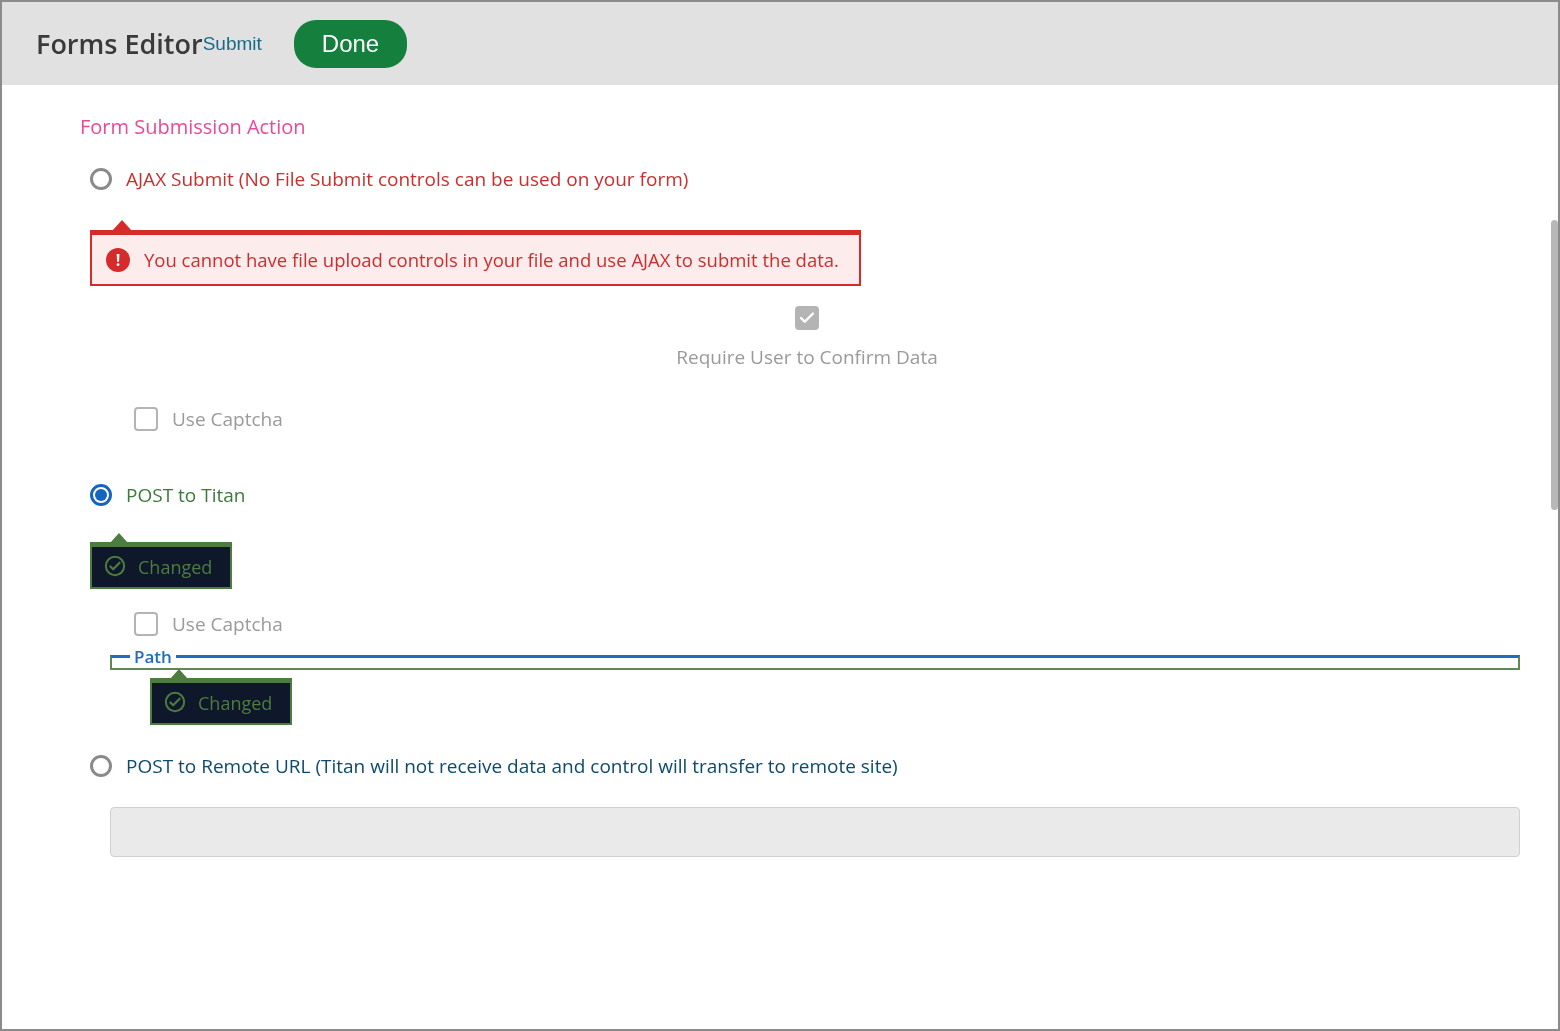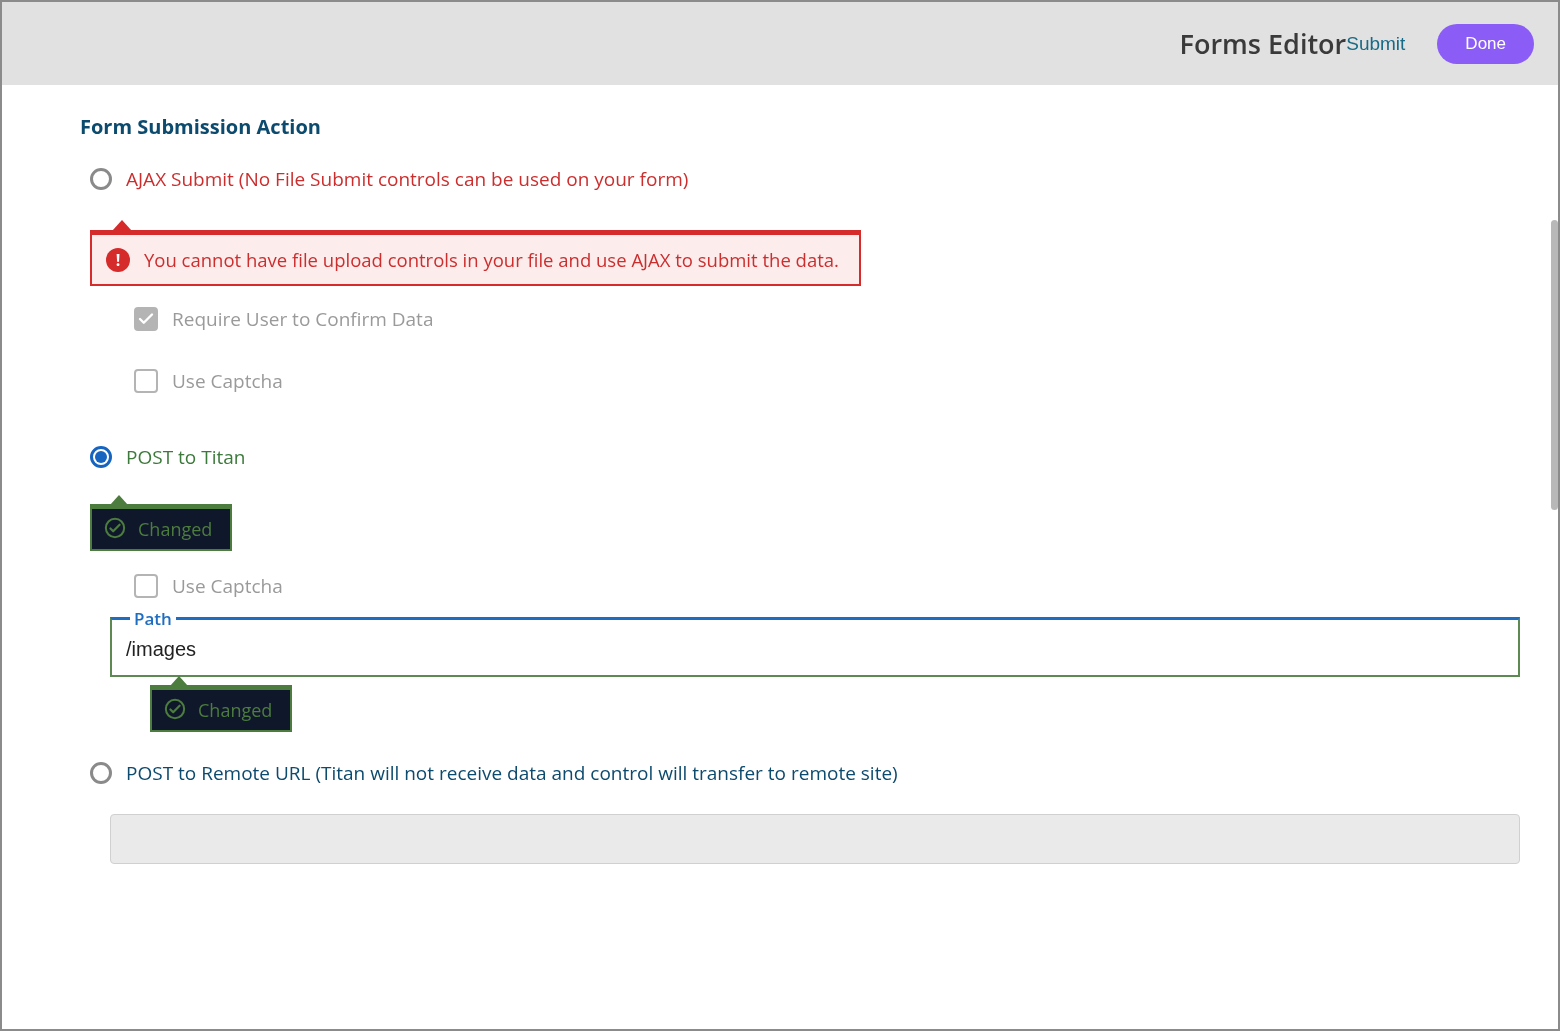--- a/index.html
+++ b/index.html
@@ -10,58 +10,58 @@
     color: #222;
     border: 2px solid #8b8b8b;
     overflow: hidden;
   }
   .header {
     background: #e1e1e1;
     height: 83px;
     display: flex;
     align-items: center;
     padding: 0 24px 0 34px;
-    justify-content: flex-end;
+    justify-content: flex-start;
   }
   .header-title {
     font-size: 27px;
     font-weight: 600;
     color: #3a3a3a;
   }
   .header-actions {
     display: flex;
     align-items: center;
     gap: 32px;
   }
   .cancel-btn {
     color: #186b87;
     font-size: 19px;
     background: none;
     border: none;
     cursor: pointer;
   }
   .done-btn {
-    background: #8b5cf6;
+    background: #15803d;
     color: #ffffff;
-    font-size: 17px;
+    font-size: 24px;
     border: none;
     border-radius: 22px;
     padding: 10px 28px;
     cursor: pointer;
   }
   .content {
     padding: 28px 78px 0 78px;
     position: relative;
     height: calc(100% - 83px);
     overflow-y: auto;
   }
   .section-title {
-    color: #0c4a6e;
+    color: #ec4899;
     font-size: 20px;
-    font-weight: 700;
+    font-weight: 400;
     margin-bottom: 26px;
   }
   .radio-row {
     display: flex;
     align-items: center;
     gap: 14px;
     margin-top: 12px;
     margin-bottom: 12px;
   }
   .radio-outer {
@@ -245,21 +245,21 @@
   <div class="radio-row row-left-pad">
     <span class="radio-outer"></span>
     <span class="radio-label error">AJAX Submit (No File Submit controls can be used on your form)</span>
   </div>
 
   <div class="error-box">
     <span class="warn-icon">!</span>
     <span>You cannot have file upload controls in your file and use AJAX to submit the data.</span>
   </div>
 
-  <div class="check-row" style="">
+  <div class="check-row" style="flex-direction:column;">
     <span class="check-box checked">
       <svg viewBox="0 0 24 24" width="18" height="18">
           <path d="M4 12l5 5L20 6" stroke="#ffffff" stroke-width="3.2" fill="none" stroke-linecap="round" stroke-linejoin="round"></path>
         </svg>
     </span>
     <span class="check-label">Require User to Confirm Data</span>
   </div>
 
   <div class="check-row" style="margin-top:36px;">
     <span class="check-box"></span>
@@ -284,21 +284,20 @@
 
   <div class="check-row" style="margin-top:22px;">
     <span class="check-box"></span>
     <span class="check-label">Use Captcha</span>
   </div>
 
 
   <div class="path-field">
     <fieldset>
       <legend>Path</legend>
-      <input class="path-input" type="text" value="/images" style="">
     </fieldset>
   </div>
 
   <div class="changed-badge" style="margin-left:70px; margin-top:8px;">
     <svg class="check-circle-icon" viewBox="0 0 24 24">
         <circle cx="12" cy="12" r="10" fill="none" stroke="#4d7c3f" stroke-width="2.2"></circle>
         <path d="M7 12.5l3 3L17 8.5" fill="none" stroke="#4d7c3f" stroke-width="2.4" stroke-linecap="round" stroke-linejoin="round"></path>
       </svg>
     <span>Changed</span>
   </div>

